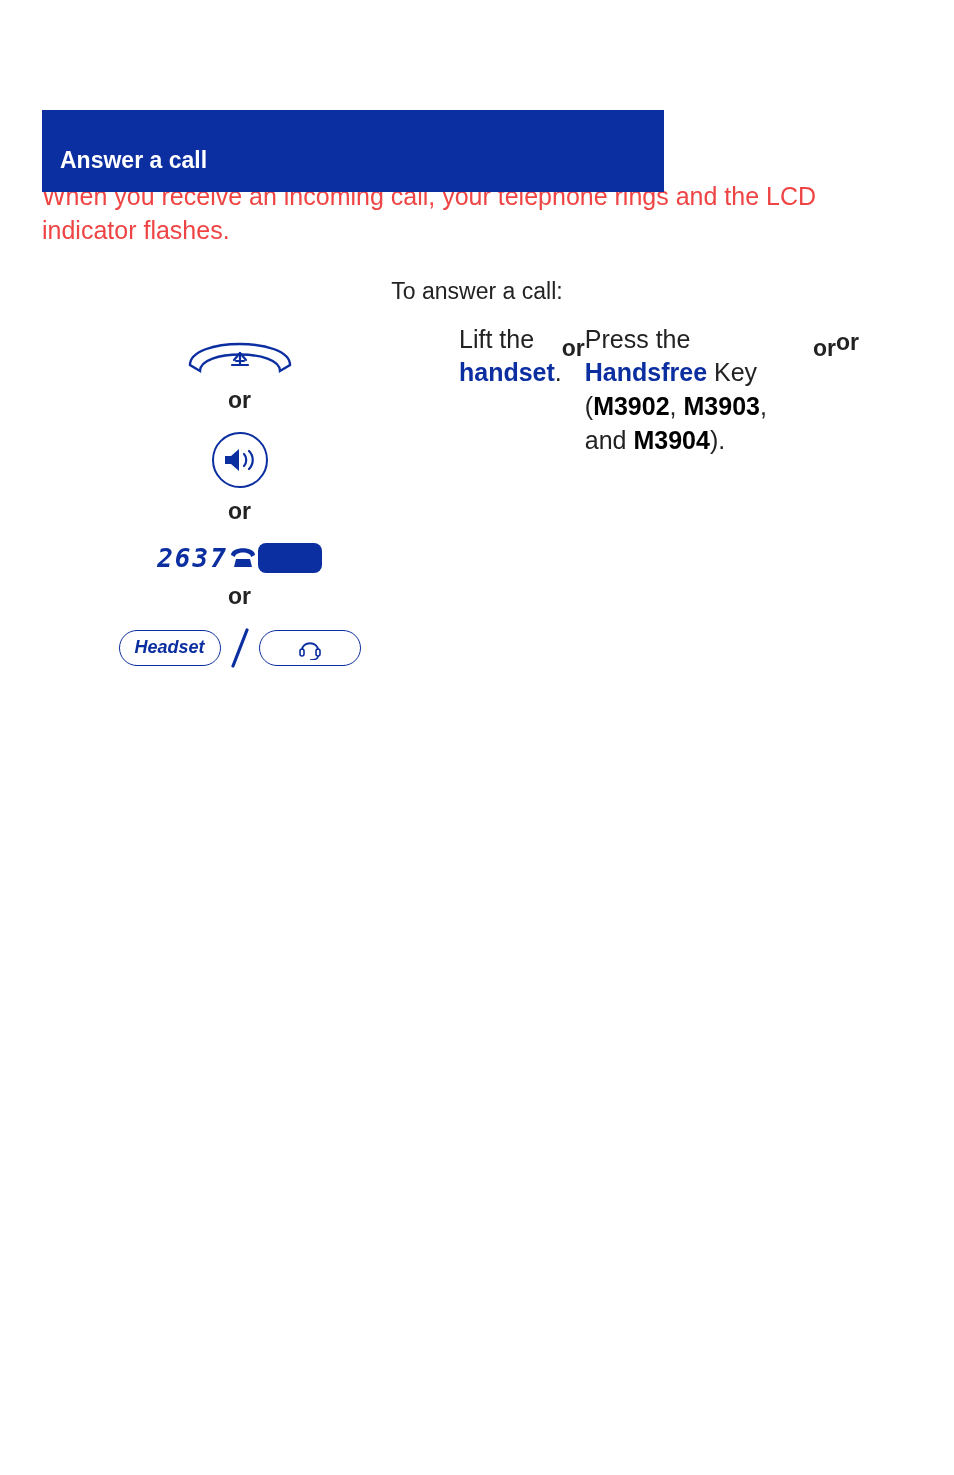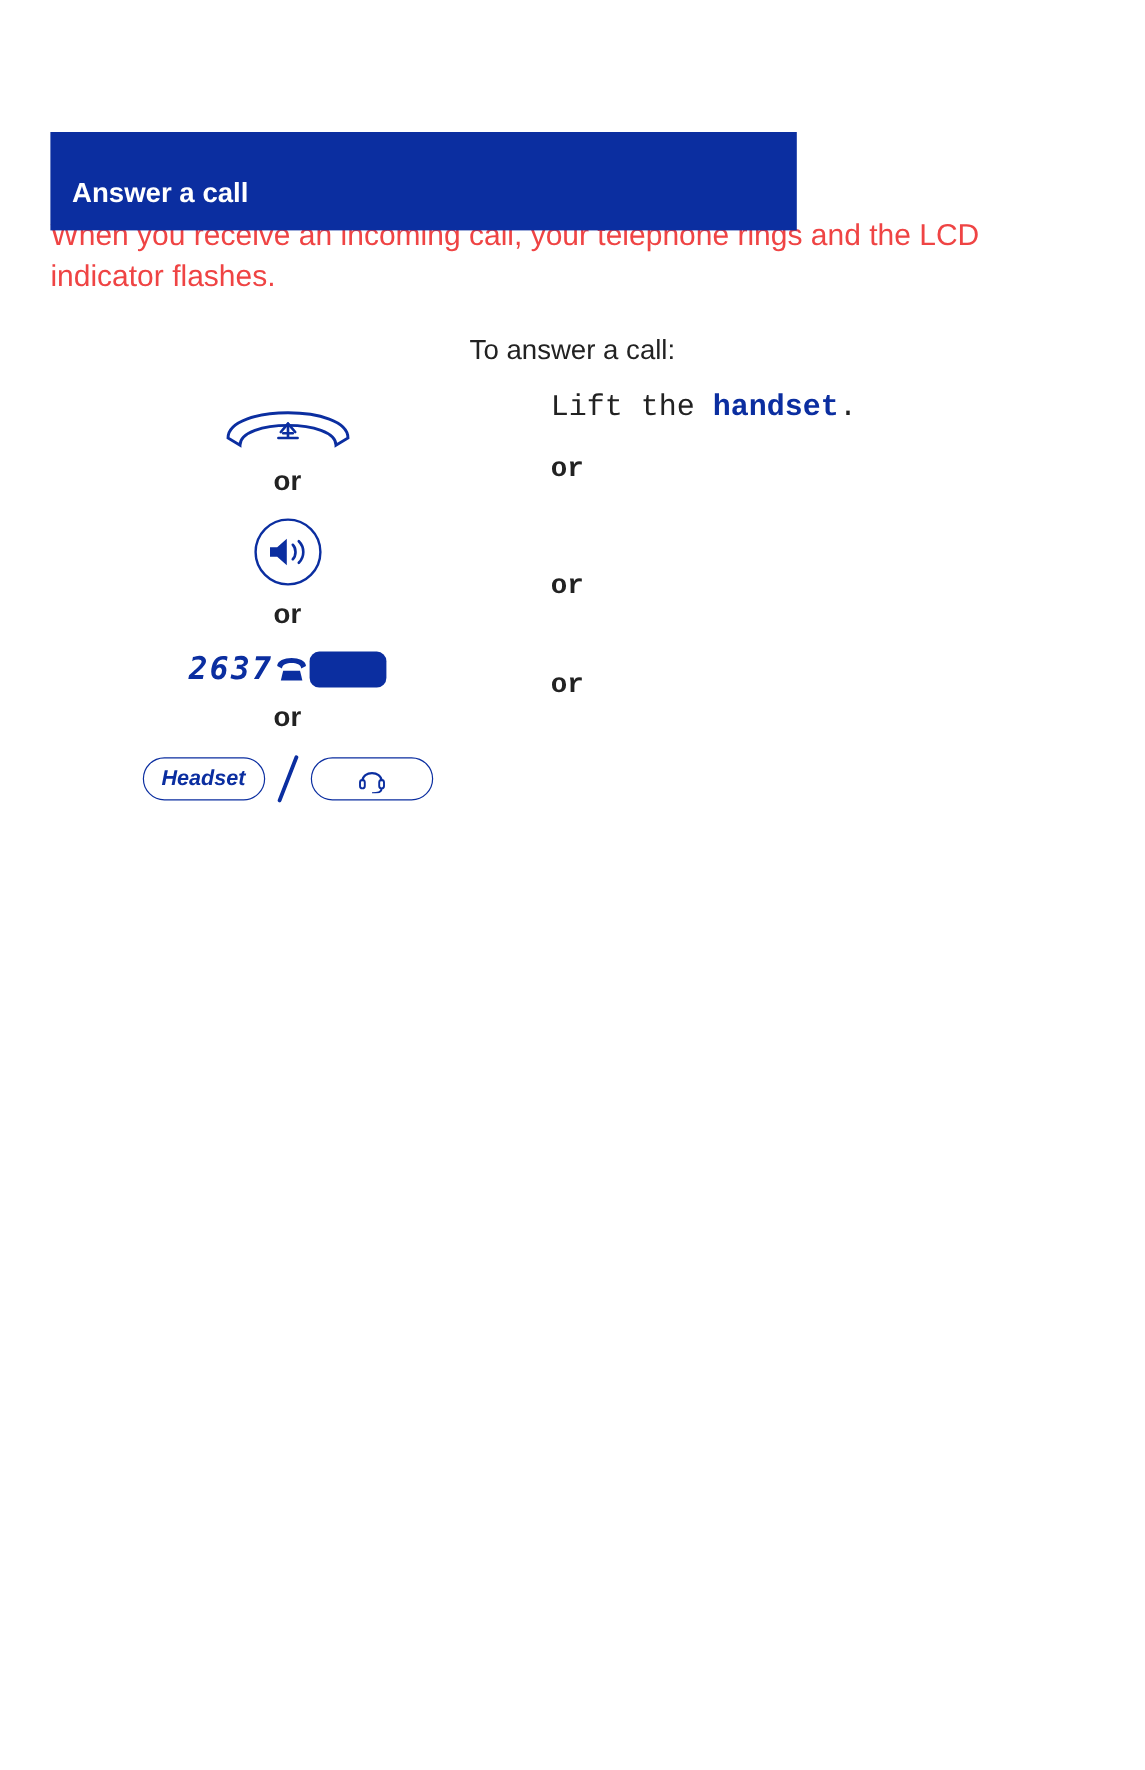--- a/index.html
+++ b/index.html
@@ -12,21 +12,21 @@
     padding: 0 0 18px 18px; font-size: 23px; font-weight: 600;
   }
 
   h1.title { margin-top: 110px; font-size: 42px; font-weight: 600; color: #0b2ea0; letter-spacing: 0.5px; }
 
   .intro { margin-top: 22px; font-size: 25px; line-height: 1.35; color: #ef4444; }
   .lead { margin-top: 30px; font-size: 23px; font-weight: 400; text-align: center; }
 
   .steps { margin-top: 18px; display: flex; gap: 22px; }
   .left { width: 395px; display: flex; flex-direction: column; align-items: center; padding-top: 8px; }
-  .right { width: 400px; display: flex; flex-direction: column; font-size: 25px; line-height: 1.35; font-family: Liberation Mono, monospace; }
+  .right { width: 400px; display: flex; font-size: 25px; line-height: 1.35; }
 
   .or-small { font-weight: 700; font-size: 23px; margin: 10px 0 18px; }
   .or-right { font-weight: 700; font-size: 23px; margin: 10px 0 16px; }
 
   .icon-row { display: flex; gap: 0; align-items: center; justify-content: center; }
 
   .hf-circle {
     width: 56px; height: 56px; border: 2.6px solid #0b2ea0; border-radius: 50%;
     display: flex; align-items: center; justify-content: center;
   }
@@ -117,20 +117,25 @@
 
     <div class="right">
 
       <div class="step-block">
         <p class="step-text">
           <span>Lift the </span><b class="kw">handset</b><span>.</span>
         </p>
       </div>
       <div class="or-right">or</div>
 
+      <div class="step-block">
+        <p class="step-text">
+          <span>Press the </span><b class="kw">Handsfree</b><span> Key (</span><b class="bk">M3902</b><span>, </span><b class="bk">M3903</b><span>, and </span><b class="bk">M3904</b><span>).</span>
+        </p>
+      </div>
       <div class="gap-2"></div>
       <div class="or-right">or</div>
       <div class="gap-3"></div>
 
       <div class="or-right" style="margin-top:4px;">or</div>
 
     </div>
   </div>
 
 </div>

